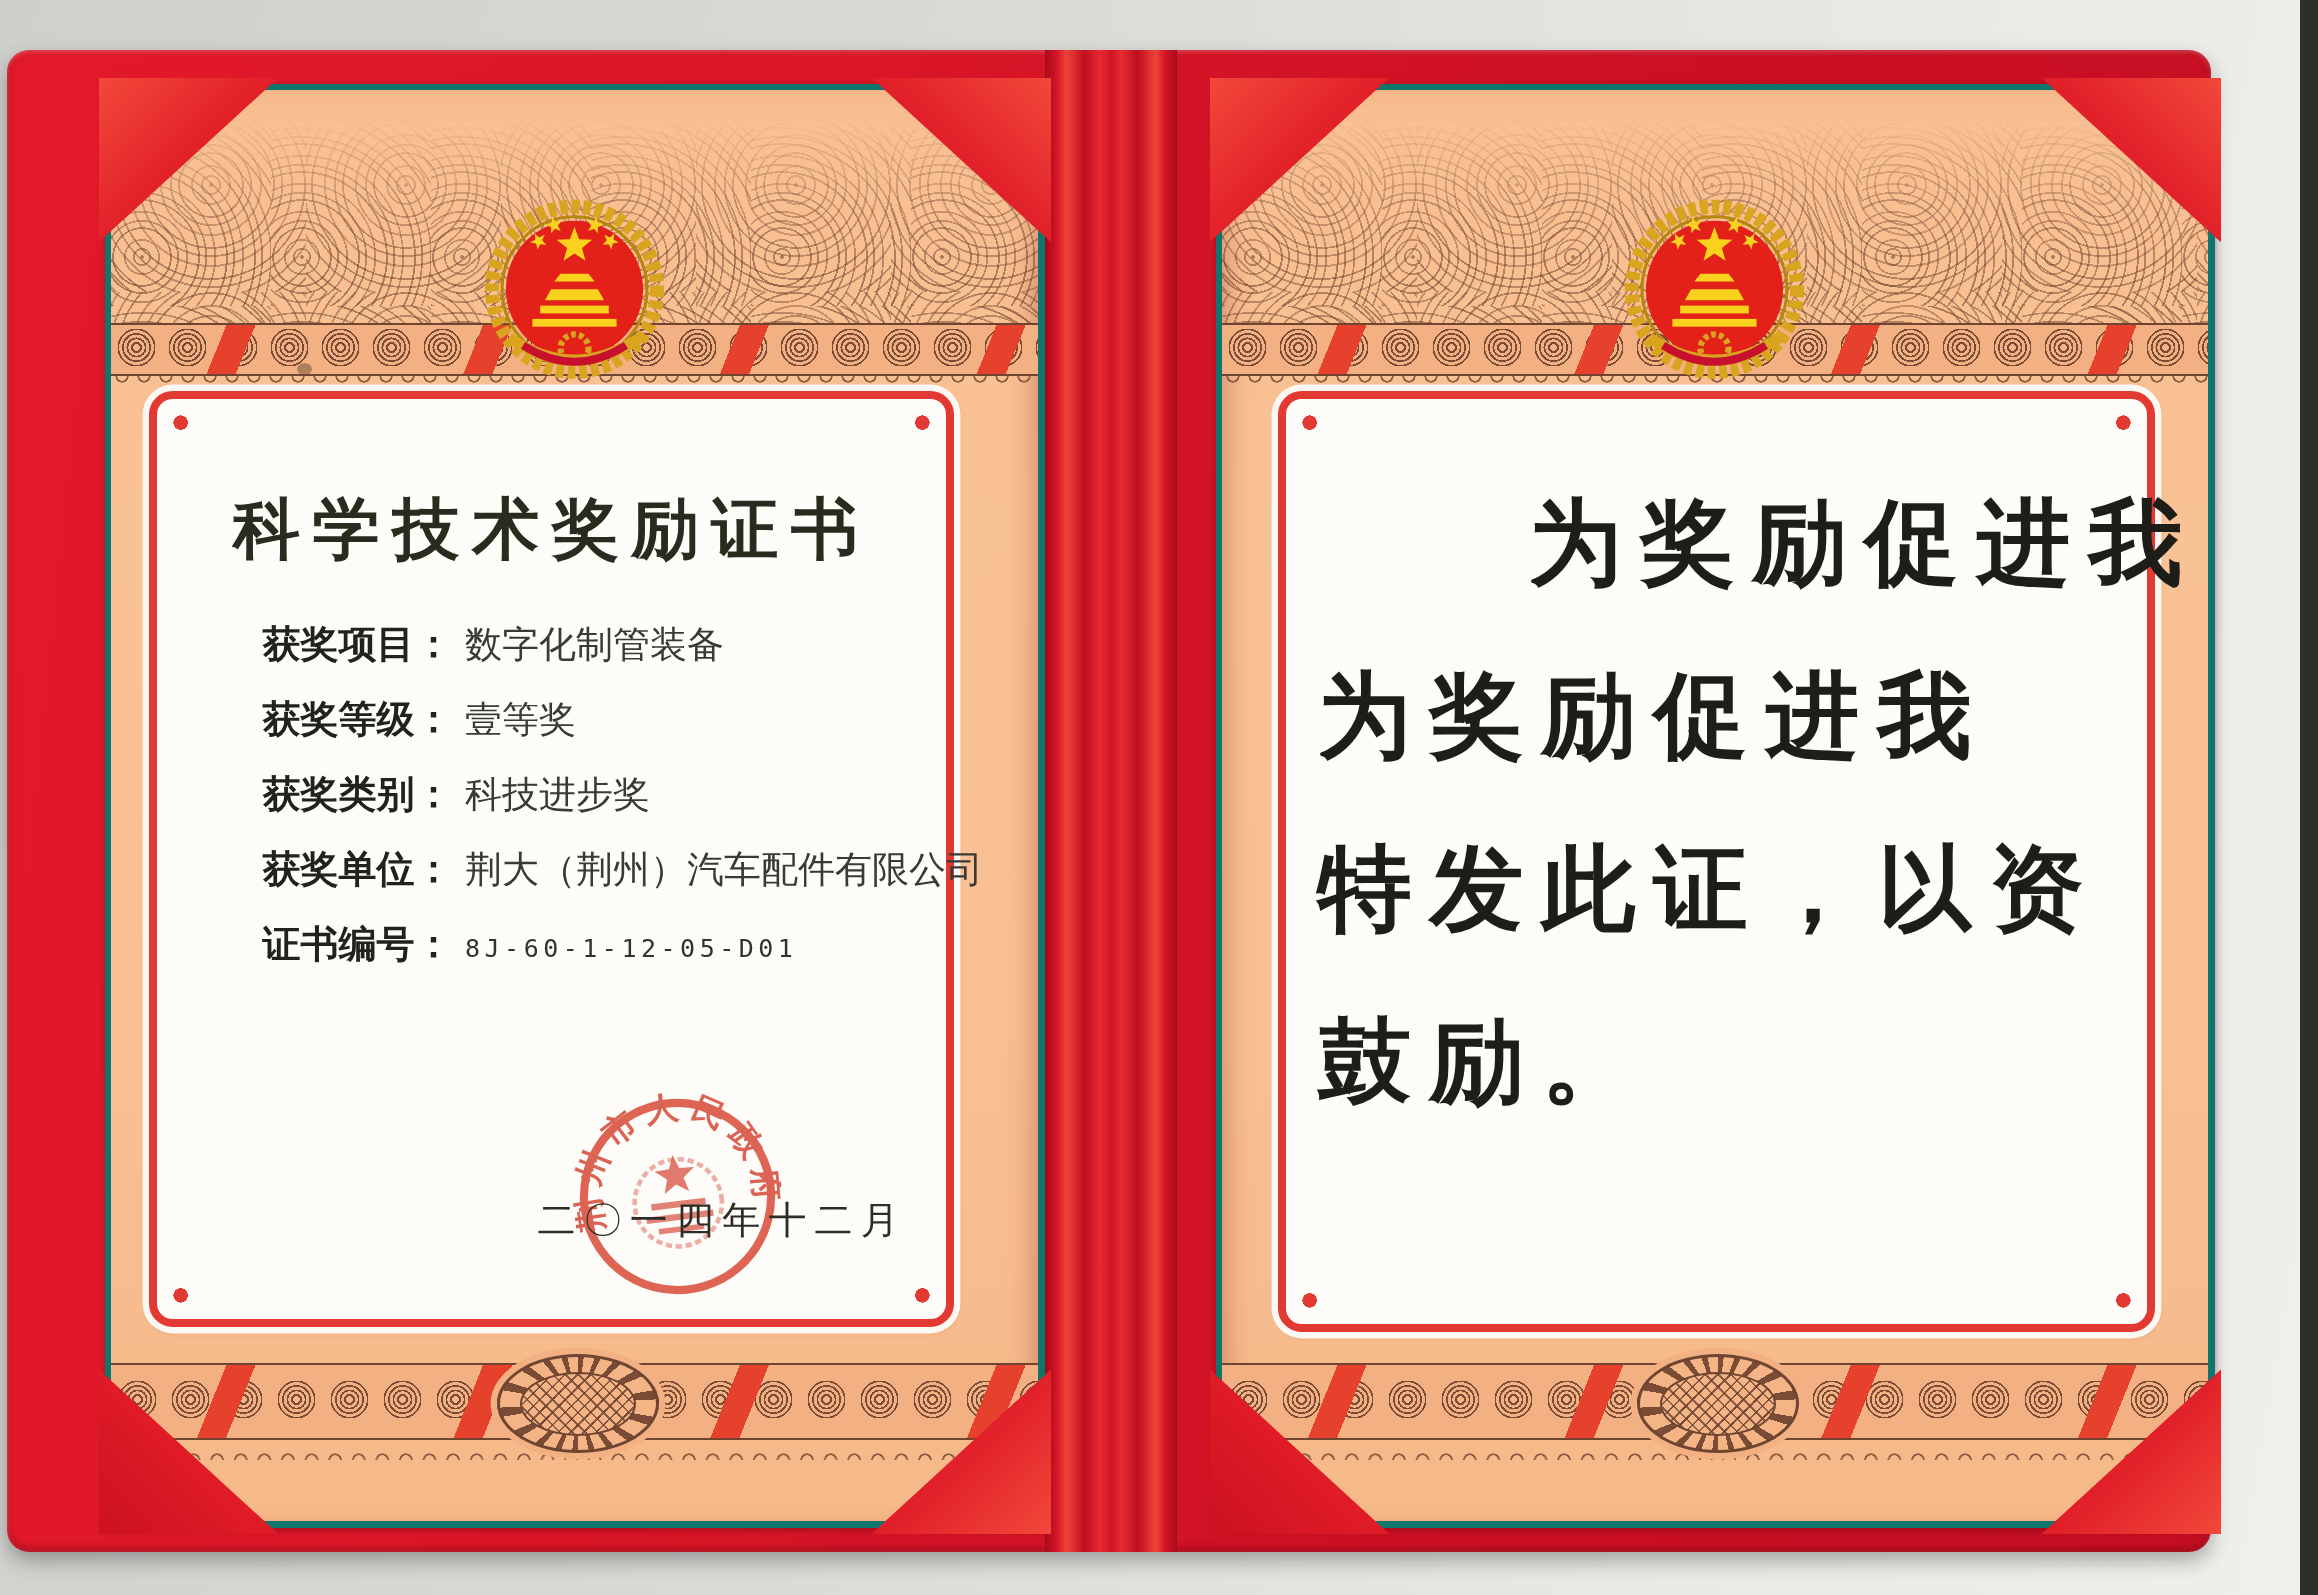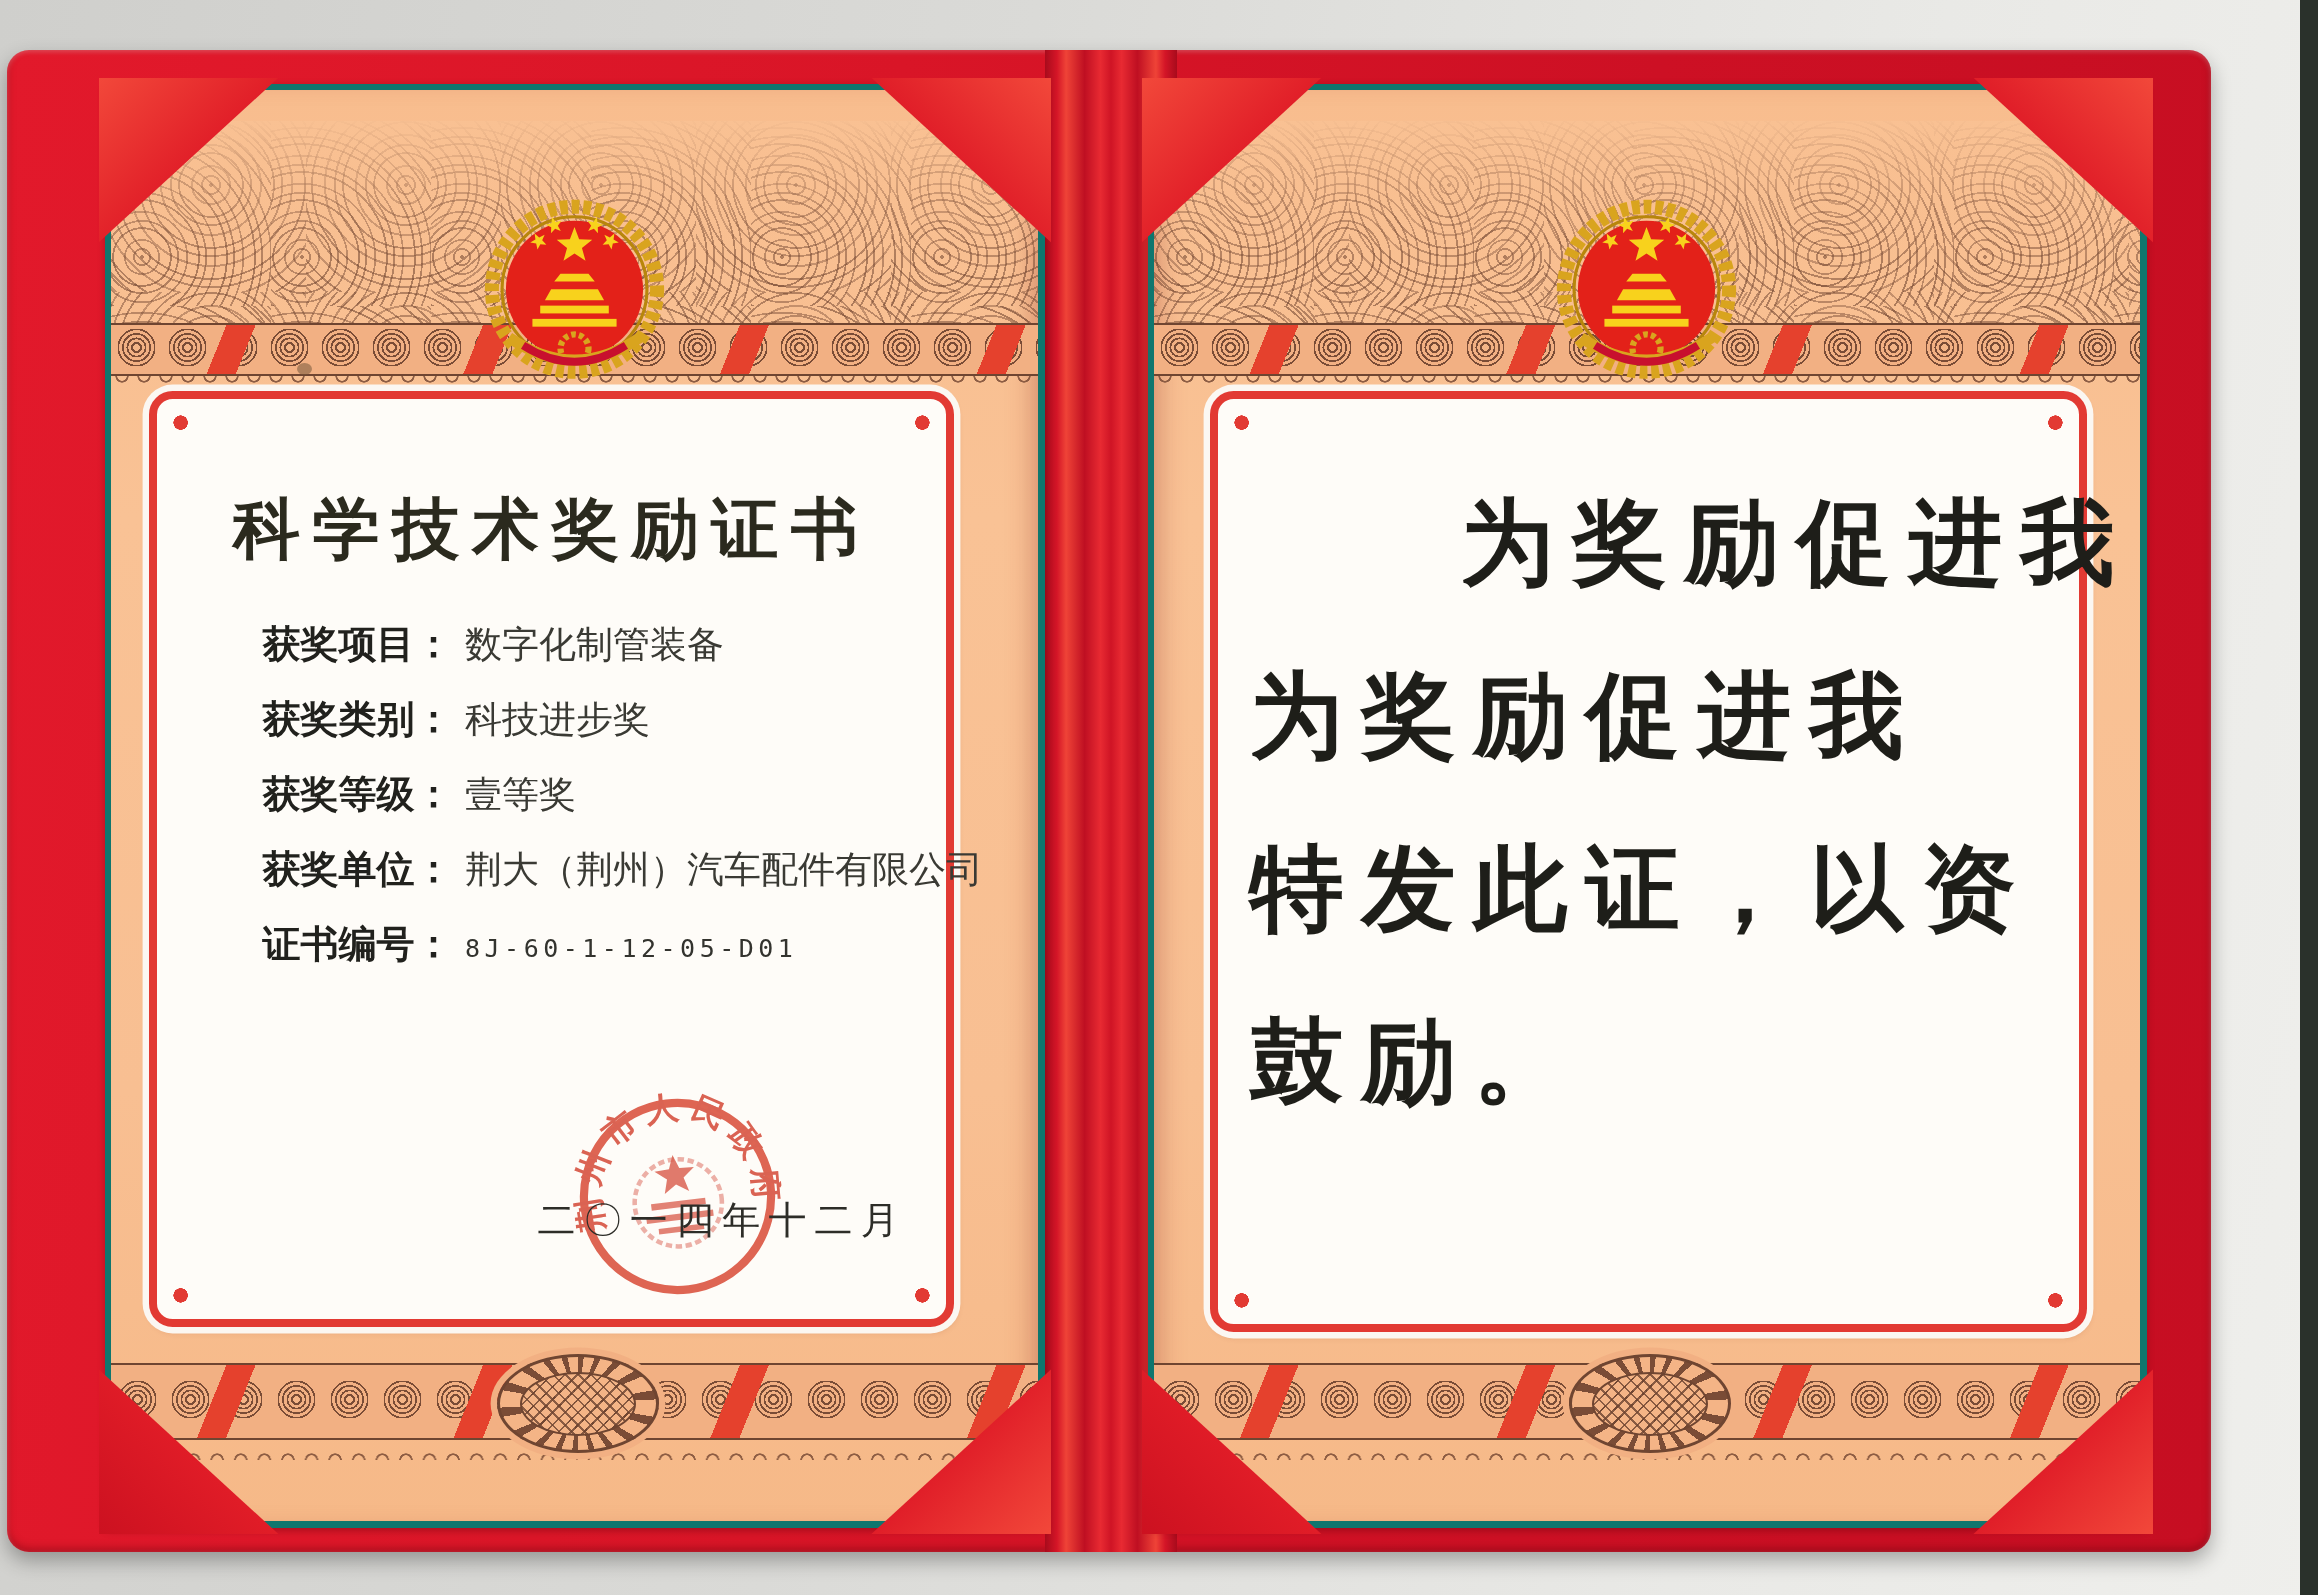--- a/index.html
+++ b/index.html
@@ -19,21 +19,21 @@
   .spine{
     position:absolute;left:1038px;top:0;width:132px;height:100%;
     background:linear-gradient(90deg,#a80b1c 0%,#d41527 9%,#ef4337 16%,#bf0f22 30%,#e82a32 42%,#cf1425 50%,#e82a32 58%,#bf0f22 70%,#ef4337 84%,#d41527 91%,#a80b1c 100%);
   }
   
   .page{
     position:absolute;top:84px;height:1431px;background:#0f766e;padding:6.4px;border-radius:5.5px;
     box-shadow:0 2.7px 7.3px rgba(80,0,8,.35);
   }
   .page.left{left:105px;width:927px;}
-  .page.right{left:1148px;width:986px;}
+  .page.right{left:1216px;width:986px;}
   .page-inner{
     position:relative;width:100%;height:100%;overflow:hidden;border-radius:2.7px;
     background:linear-gradient(180deg,#f8bd8e 0%,#f9c295 30%,#f8bf92 70%,#f6b988 100%);
   }
   .page.left .page-inner{box-shadow:inset -18px 0 31px -18px rgba(130,20,20,.40);}
   .page.right .page-inner{box-shadow:inset 18px 0 31px -18px rgba(130,20,20,.40);}
   
   .pocket{position:absolute;width:180px;height:165px;z-index:7;}
   .pocket.tl{top:-6.4px;left:-6.4px;clip-path:polygon(0 0,100% 0,0 100%);background:linear-gradient(135deg,#f2483a 0%,#e01c27 55%,#cc1120 100%);}
   .pocket.tr{top:-6.4px;right:-6.4px;clip-path:polygon(0 0,100% 0,100% 100%);background:linear-gradient(225deg,#f2483a 0%,#df1b27 55%,#cc1120 100%);}
@@ -167,26 +167,26 @@
 
     <div class="panel">
       <div class="title">科学技术奖励证书</div>
 
       <div class="fields">
         <div class="field-row">
           <span class="flabel">获奖项目：</span>
           <span class="fvalue">数字化制管装备</span>
         </div>
         <div class="field-row">
+          <span class="flabel">获奖等级：</span>
+          <span class="fvalue">壹等奖</span>
+        </div>
+        <div class="field-row">
           <span class="flabel">获奖类别：</span>
           <span class="fvalue">科技进步奖</span>
-        </div>
-        <div class="field-row">
-          <span class="flabel">获奖等级：</span>
-          <span class="fvalue">壹等奖</span>
         </div>
         <div class="field-row">
           <span class="flabel">获奖单位：</span>
           <span class="fvalue">荆大（荆州）汽车配件有限公司</span>
         </div>
         <div class="field-row">
           <span class="flabel">证书编号：</span>
           <span class="fvalue mono">8J-60-1-12-05-D01</span>
         </div>
       </div>

